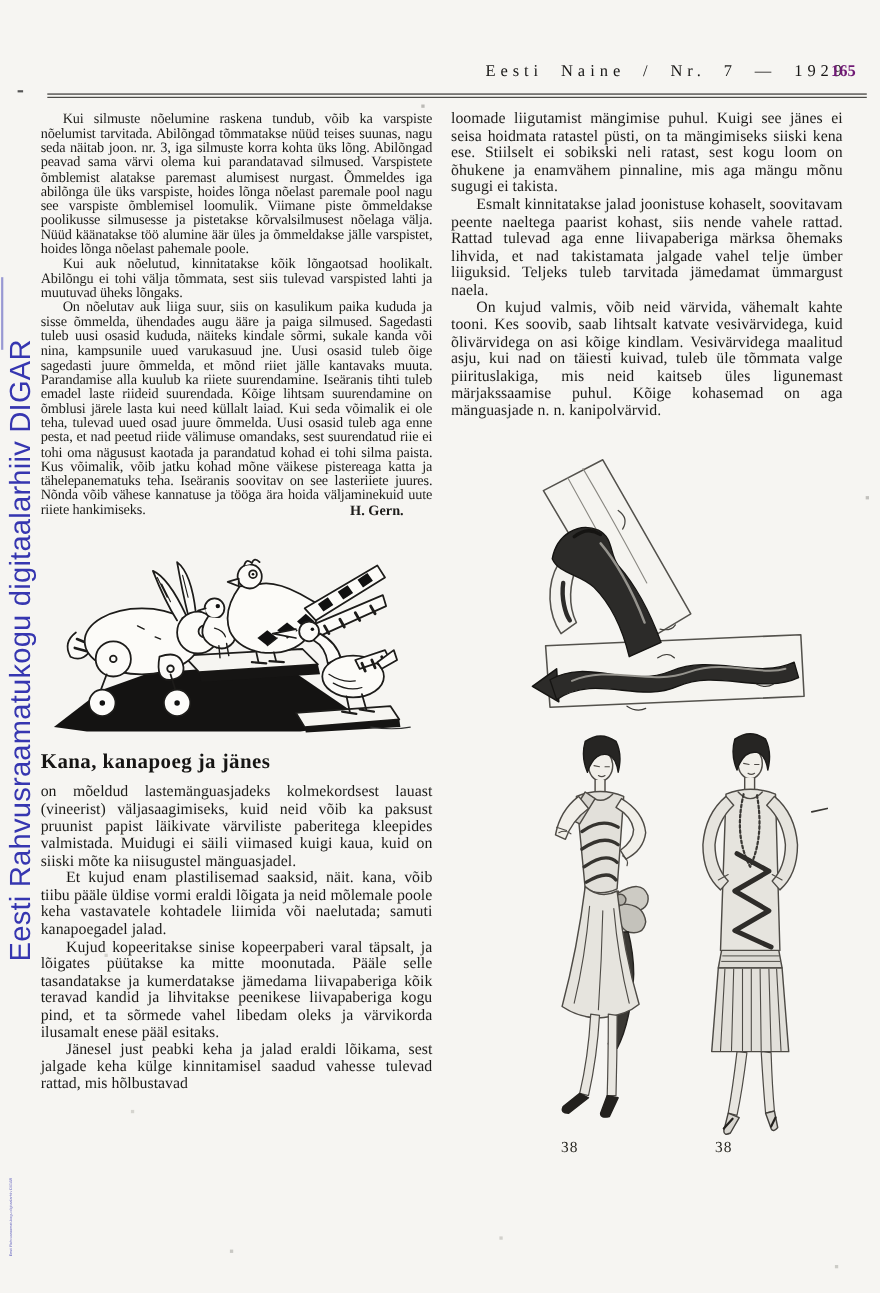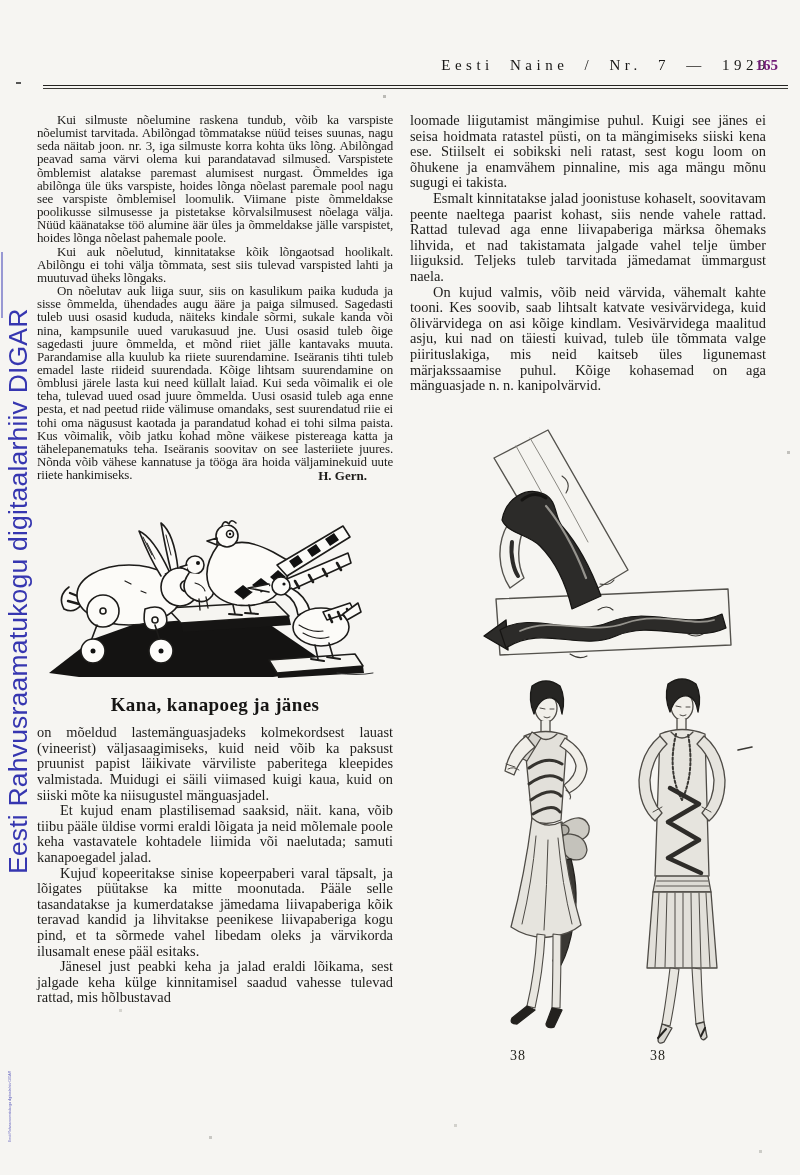--- a/index.html
+++ b/index.html
@@ -17,28 +17,28 @@
   .page-number {
     position:absolute; top:57px; right:22px; font-size:15px; color:#701a75;font-weight:bold;
   }
   .header-rule {
     position:absolute; top:85px; left:43px; width:745px; height:2px;
     border-top:1.8px solid #242321; border-bottom:1.1px solid #3a3936;
   }
   .corner-mark { position:absolute; top:82px; left:16px; width:5px; height:1.6px; background:#555; }
   
   .columns { position:absolute; top:101px; left:37px; width:730px; display:flex; gap:17px; }
-  .col { width:356px;margin-top:12px; }
+  .col { width:356px; }
   p { margin:0; text-align:justify; }
   p.small { font-size:13px; line-height:13.15px; text-indent:20px; letter-spacing:-0.15px; }
   p.large { font-size:14.4px; line-height:15.6px; text-indent:23px; }
   p.noindent { text-indent:0; }
   .signature { text-align:right; font-weight:bold; font-size:13px; margin-top:-13.1px; padding-right:26px; }
   .article-heading {
-    text-align:center; font-size:19px; font-weight:bold; color:#161514;
+    font-size:19px; font-weight:bold; color:#161514;
     margin:15px 0 9px 0; letter-spacing:0.4px;
   }
   
   .toys-illo { display:block; margin:9px 0 0 0; }
   .ribbon-illo { display:block; margin:30px 0 0 40px; }
   .figures-illo { display:block; margin:10px 0 0 44px; }
   .fig-labels { position:relative; margin-left:44px; width:320px; height:18px; font-size:14px; }
   .fig-label { position:absolute; top:2px; color:#26251f; letter-spacing:1px; }
   .fig-label.l31 { left:56px; }
   .fig-label.l32 { left:196px; }

